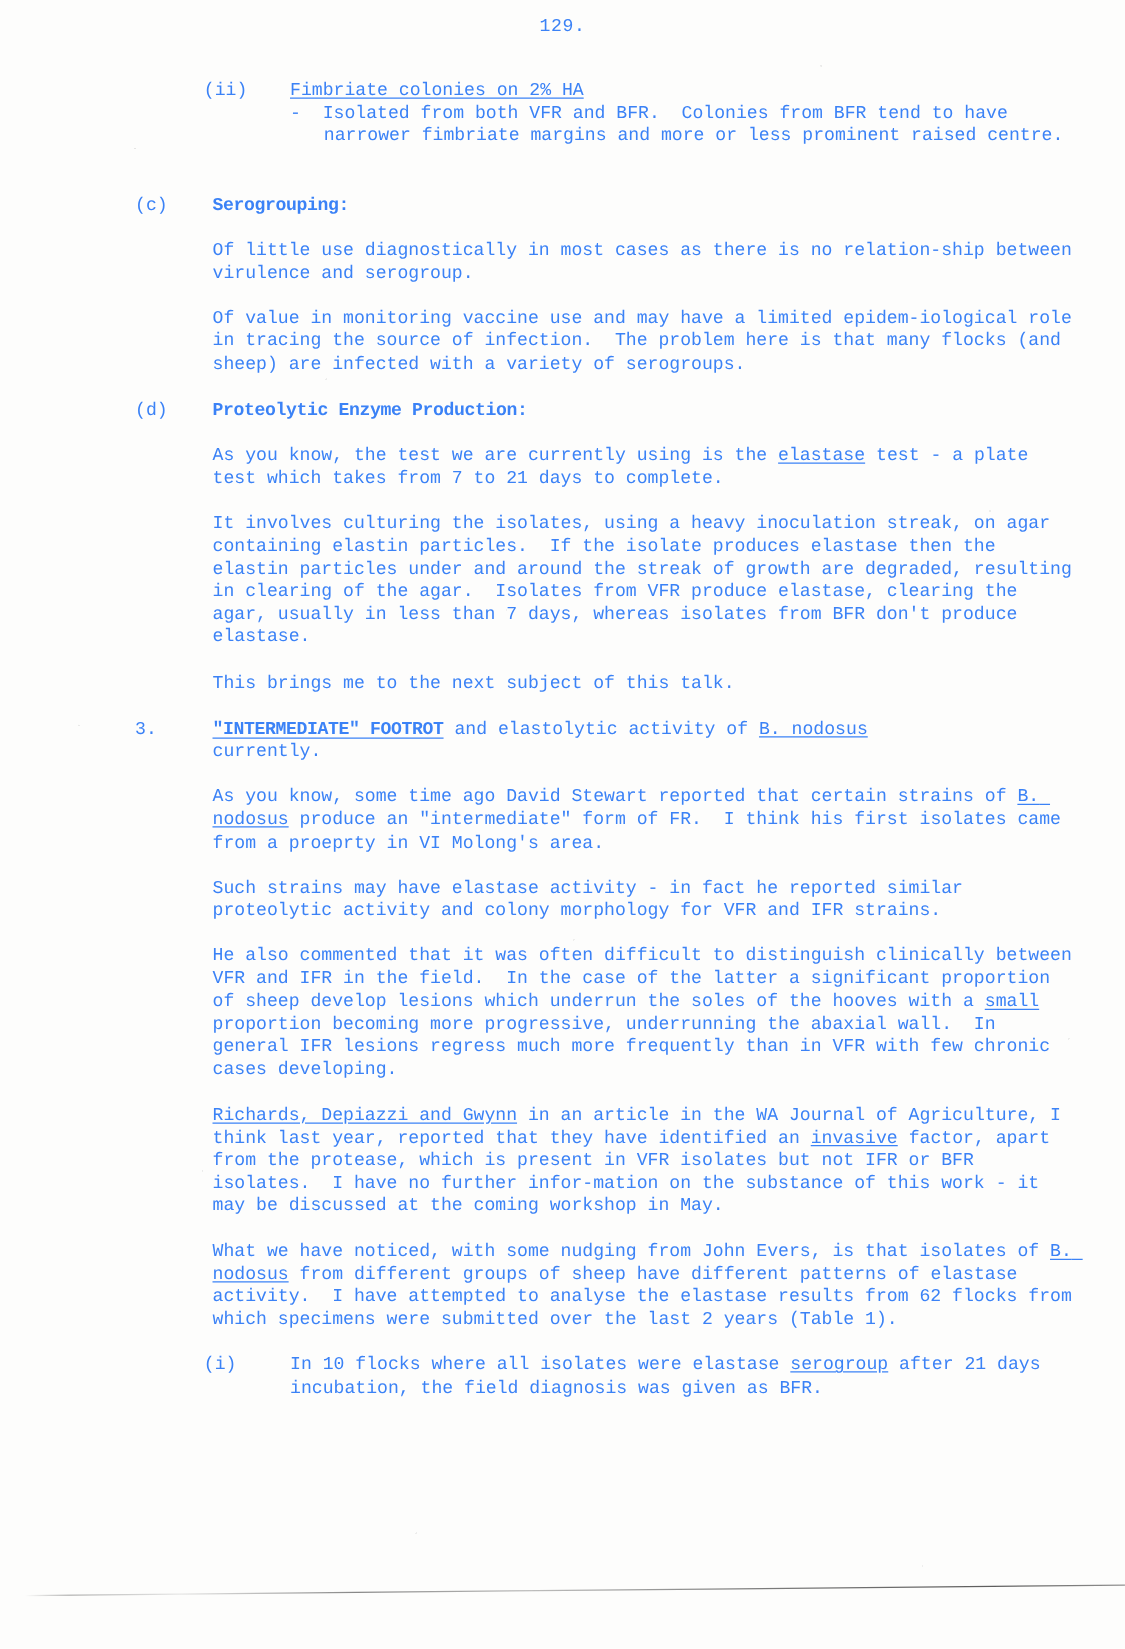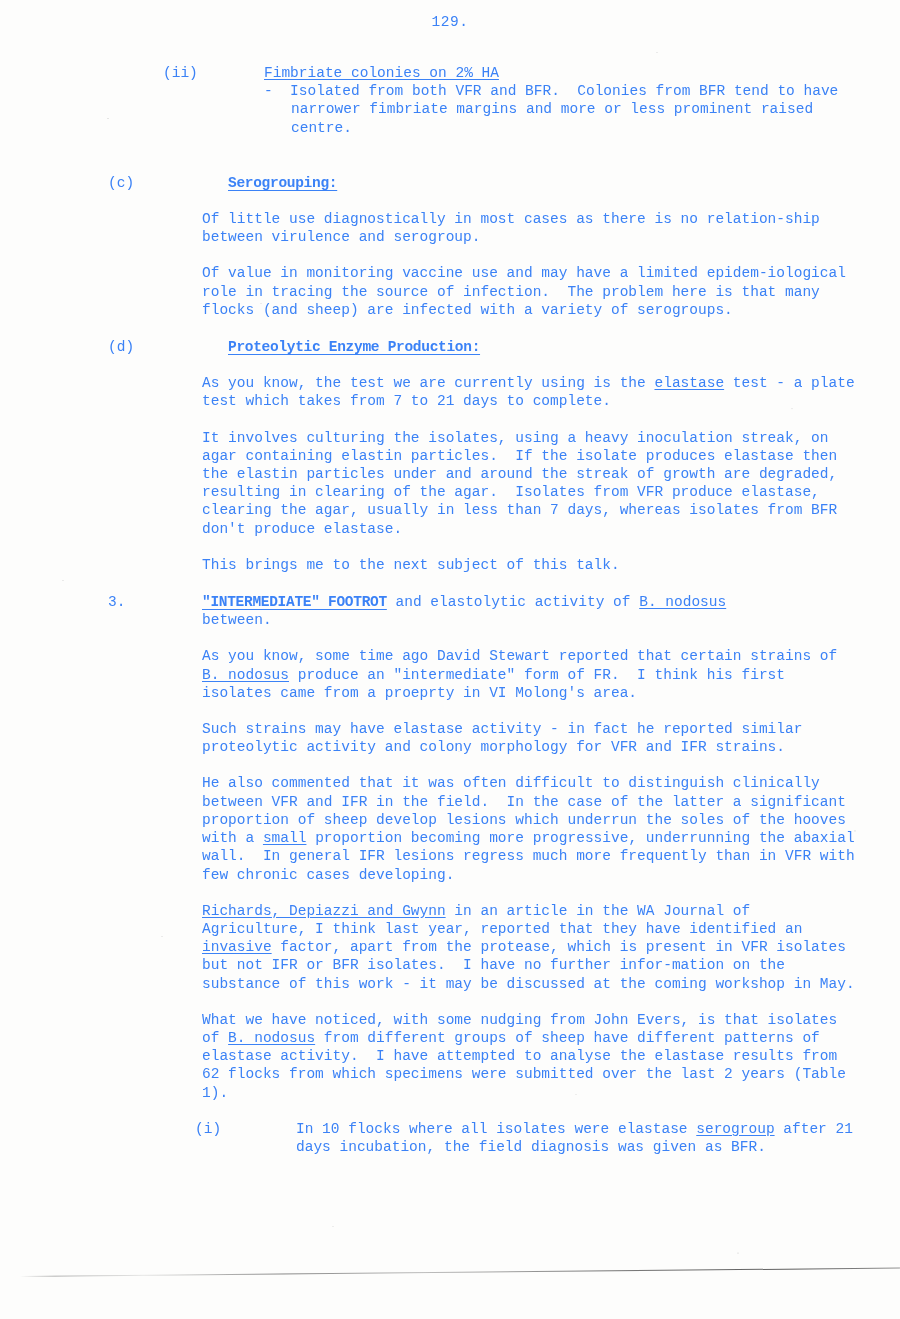--- a/index.html
+++ b/index.html
@@ -51,21 +51,20 @@
     position: absolute;
     top: 64px;
     left: 0;
     width: 900px;
   }
 
   
   .row {
     position: relative;
     margin: 0;
-    padding-left: 32px;
   }
   .label {
     position: absolute;
     left: 108px;
     top: 0;
     font-size: 14.5px;
     line-height: 18.2px;
     white-space: pre;
   }
   .label.indented {
@@ -90,24 +89,22 @@
   .gap-sm { height: 18px; }
   .gap-md { height: 19px; }
 
   u.plain {
     text-decoration: underline;
     text-underline-offset: 2px;
     text-align: center;
   }
   b.head {
     font-weight: bold;
-    text-decoration: underline;
     text-underline-offset: 2.5px;
     letter-spacing: -.3px;
-    margin-left: 26px;
   }
   b.inline-head {
     font-weight: bold;
     text-decoration: underline;
     text-underline-offset: 2.5px;
     letter-spacing: -.3px;
   }
 
   
   .scan-line {
@@ -166,21 +163,21 @@
       <div class="gap-sm"></div>
       <div class="text">It involves culturing the isolates, using a heavy inoculation streak, on agar containing elastin particles.  If the isolate produces elastase then the elastin particles under and around the streak of growth are degraded, resulting in clearing of the agar.  Isolates from VFR produce elastase, clearing the agar, usually in less than 7 days, whereas isolates from BFR don't produce elastase.</div>
       <div class="gap-sm"></div>
       <div class="text">This brings me to the next subject of this talk.</div>
     </div>
 
     <div class="gap-md"></div>
 
     <div class="row">
       <span class="label">3.</span>
-      <div class="text"><b class="inline-head">"INTERMEDIATE" FOOTROT</b><span> and elastolytic activity of </span><u class="plain">B. nodosus</u><br><span>between.</span></div>
+      <div class="text"><b class="inline-head">"INTERMEDIATE" FOOTROT</b><span> and elastolytic activity of </span><u class="plain">B. nodosus</u><br><span>currently.</span></div>
 
       <div class="gap-sm"></div>
       <div class="text"><span>As you know, some time ago David Stewart reported that certain strains of </span><u class="plain">B. nodosus</u><span> produce an "intermediate" form of FR.  I think his first isolates came from a proeprty in VI Molong's area.</span></div>
 
       <div class="gap-sm"></div>
       <div class="text">Such strains may have elastase activity - in fact he reported similar proteolytic activity and colony morphology for VFR and IFR strains.</div>
 
       <div class="gap-sm"></div>
       <div class="text"><span>He also commented that it was often difficult to distinguish clinically between VFR and IFR in the field.  In the case of the latter a significant proportion of sheep develop lesions which underrun the soles of the hooves with a </span><u class="plain">small</u><span> proportion becoming more progressive, underrunning the abaxial wall.  In general IFR lesions regress much more frequently than in VFR with few chronic cases developing.</span></div>
 

